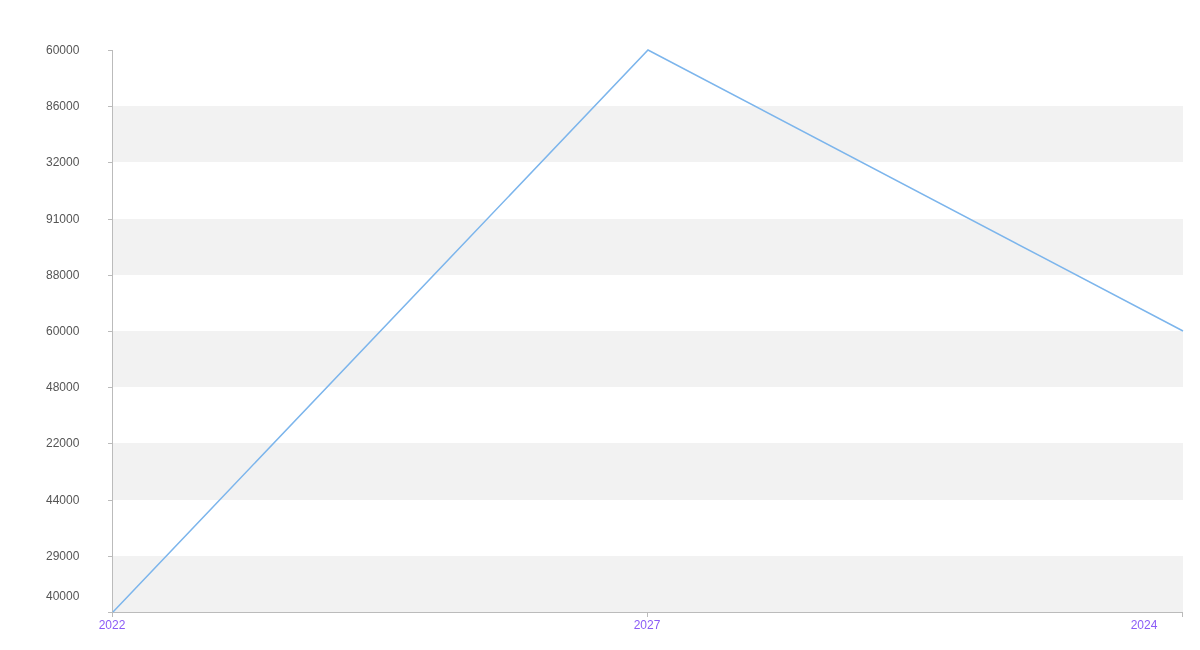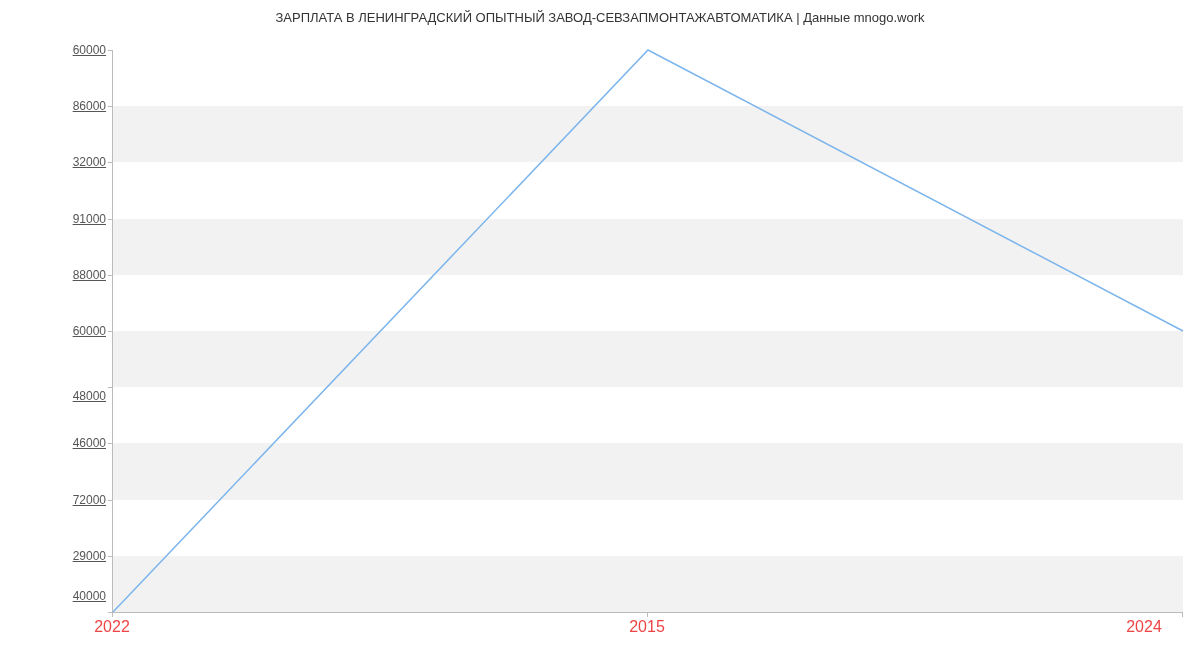--- a/index.html
+++ b/index.html
@@ -38,38 +38,37 @@
   .grid-band {
     position: absolute;
     left: 0;
     width: 100%;
     background: #f2f2f2;
   }
   .y-tick {
     position: absolute;
     right: 1094px;
     width: 60px;
-    text-align: right;
+    text-align: left;
     font-size: 12px;
     color: #555;
     transform: translateY(-50%);
-    text-decoration: underline;
   }
   .y-tick-mark {
     position: absolute;
     left: -5px;
     width: 5px;
     height: 1px;
     background: #bbb;
   }
   .x-tick {
     position: absolute;
     top: 618px;
-    font-size: 16px;
-    color: #ef4444;
+    font-size: 12px;
+    color: #8b5cf6;
     transform: translateX(-50%);
   }
   .x-tick-mark {
     position: absolute;
     top: 612px;
     width: 1px;
     height: 5px;
     background: #bbb;
   }
   svg.line-svg {
@@ -78,21 +77,20 @@
     top: 0;
     width: 100%;
     height: 100%;
     overflow: visible;
   }
 </style>
 </head>
 <body>
 
 <div class="chart-container">
-  <div class="title">ЗАРПЛАТА В  ЛЕНИНГРАДСКИЙ ОПЫТНЫЙ ЗАВОД-СЕВЗАПМОНТАЖАВТОМАТИКА | Данные mnogo.work</div>
 
   <div class="plot-area">
       <div class="grid-band" style="top: 56.2px; height: 56.2px;"></div>
       <div class="grid-band" style="top: 168.6px; height: 56.2px;"></div>
       <div class="grid-band" style="top: 281px; height: 56.2px;"></div>
       <div class="grid-band" style="top: 393.4px; height: 56.2px;"></div>
       <div class="grid-band" style="top: 505.8px; height: 56.2px;"></div>
 
     <svg class="line-svg">
       <polyline id="series-line" fill="none" stroke-width="1.5" points="0,562 535,0 1070,281" stroke="#7cb5ec"></polyline>
@@ -104,28 +102,28 @@
       <div class="y-tick-mark" style="top: 337.2px;"></div>
       <div class="y-tick-mark" style="top: 281px;"></div>
       <div class="y-tick-mark" style="top: 224.8px;"></div>
       <div class="y-tick-mark" style="top: 168.6px;"></div>
       <div class="y-tick-mark" style="top: 112.4px;"></div>
       <div class="y-tick-mark" style="top: 56.2px;"></div>
       <div class="y-tick-mark" style="top: 0px;"></div>
     </div>
 <div class="y-tick" style="top: 596px;">40000</div>
     <div class="y-tick" style="top: 555.8px;">29000</div>
-    <div class="y-tick" style="top: 499.6px;">72000</div>
-    <div class="y-tick" style="top: 443.4px;">46000</div>
-    <div class="y-tick" style="top: 387.2px; margin-top: 9px;">48000</div>
+    <div class="y-tick" style="top: 499.6px;">44000</div>
+    <div class="y-tick" style="top: 443.4px;">22000</div>
+    <div class="y-tick" style="top: 387.2px;">48000</div>
     <div class="y-tick" style="top: 331px;">60000</div>
     <div class="y-tick" style="top: 274.8px;">88000</div>
     <div class="y-tick" style="top: 218.6px;">91000</div>
     <div class="y-tick" style="top: 162.4px;">32000</div>
     <div class="y-tick" style="top: 106.2px;">86000</div>
     <div class="y-tick" style="top: 50px;">60000</div>
     <div class="x-tick" style="left: 112px;">2022</div>
     <div class="x-tick-mark" style="left: 112px;"></div>
-    <div class="x-tick" style="left: 647px;">2015</div>
+    <div class="x-tick" style="left: 647px;">2027</div>
     <div class="x-tick-mark" style="left: 647px;"></div>
     <div class="x-tick" style="left: 1144px;">2024</div>
     <div class="x-tick-mark" style="left: 1182px;"></div>
   </div>
 
 </body></html>

